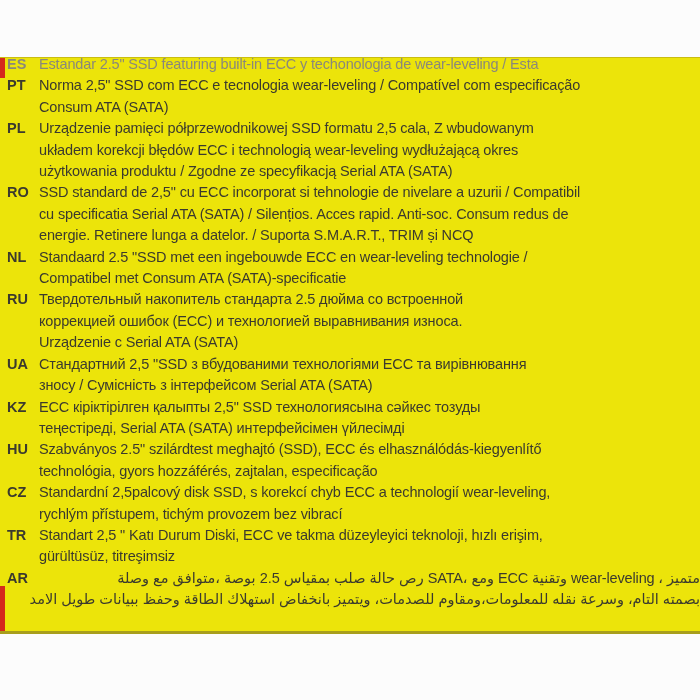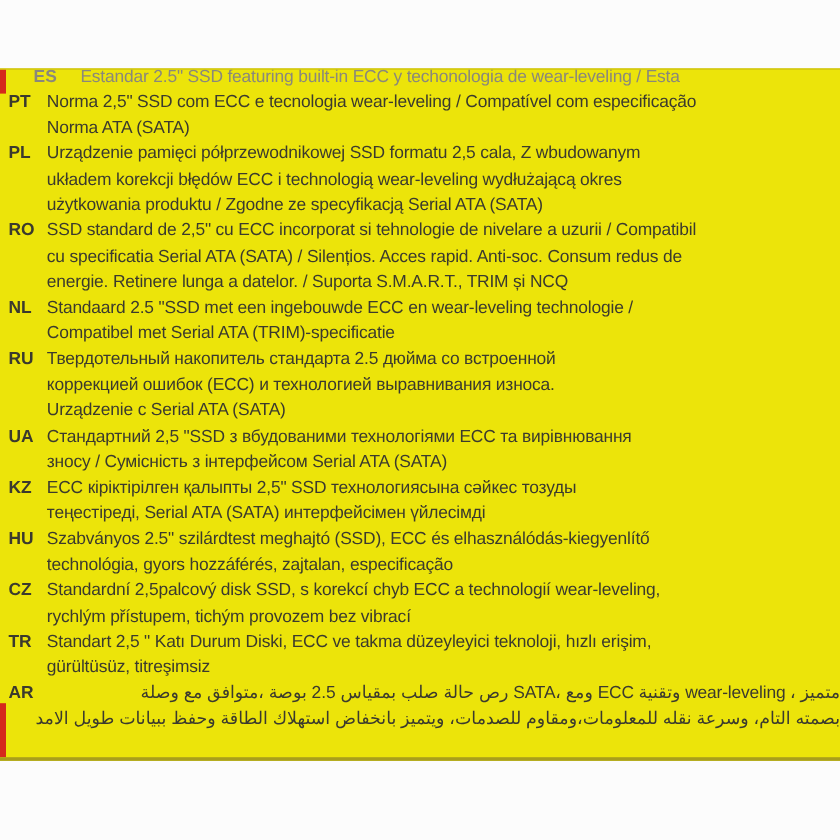--- a/index.html
+++ b/index.html
@@ -37,21 +37,21 @@
   .text { flex: 1; min-width: 0; }
   .line {
     font-size: 14.5px;
     line-height: 21.4px;
     letter-spacing: -0.15px;
     white-space: nowrap;
     color: var(--fg, #3b3a2e);
   }
   
   .row:first-child .code,
-  .row:first-child .line:first-child { color: var(--faded, #8a887b); padding-left: 28px; }
+  .row:first-child .line:first-child { color: var(--faded, #8a887b); }
   
   .row.ar .line { direction: rtl; }
   .row.ar .line .line-inner { direction: ltr; unicode-bidi: isolate; }
   .red-accent-top {
     position: absolute; left: 0; top: 0;
     width: 5px; height: 20px;
     background: var(--red, #d5291c);
   }
   .red-accent-bottom {
     position: absolute; left: 0; bottom: 0;
@@ -70,21 +70,21 @@
     <span class="code">ES</span>
     <div class="text">
           <div class="line"><span class="line-inner">Estandar 2.5" SSD featuring built-in ECC y techonologia de wear-leveling / Esta</span></div>
         </div>
   </div>
 
   <div class="row">
     <span class="code">PT</span>
     <div class="text">
           <div class="line"><span class="line-inner">Norma 2,5" SSD com ECC e tecnologia wear-leveling / Compatível com especificação</span></div>
-          <div class="line"><span class="line-inner">Norma ATA (SATA)</span></div>
+          <div class="line"><span class="line-inner">Consum ATA (SATA)</span></div>
         </div>
   </div>
 
   <div class="row">
     <span class="code">PL</span>
     <div class="text">
           <div class="line"><span class="line-inner">Urządzenie pamięci półprzewodnikowej SSD formatu 2,5 cala, Z wbudowanym</span></div>
           <div class="line"><span class="line-inner">układem korekcji błędów ECC i technologią wear-leveling wydłużającą okres</span></div>
           <div class="line"><span class="line-inner">użytkowania produktu / Zgodne ze specyfikacją Serial ATA (SATA)</span></div>
         </div>
@@ -96,21 +96,21 @@
           <div class="line"><span class="line-inner">SSD standard de 2,5" cu ECC incorporat si tehnologie de nivelare a uzurii / Compatibil</span></div>
           <div class="line"><span class="line-inner">cu specificatia Serial ATA (SATA) / Silențios. Acces rapid. Anti-soc. Consum redus de</span></div>
           <div class="line"><span class="line-inner">energie. Retinere lunga a datelor. / Suporta S.M.A.R.T., TRIM și NCQ</span></div>
         </div>
   </div>
 
   <div class="row">
     <span class="code">NL</span>
     <div class="text">
           <div class="line"><span class="line-inner">Standaard 2.5 "SSD met een ingebouwde ECC en wear-leveling technologie /</span></div>
-          <div class="line"><span class="line-inner">Compatibel met Serial ATA (TRIM)-specificatie</span></div>
+          <div class="line"><span class="line-inner">Compatibel met Consum ATA (SATA)-specificatie</span></div>
         </div>
   </div>
 
   <div class="row">
     <span class="code">RU</span>
     <div class="text">
           <div class="line"><span class="line-inner">Твердотельный накопитель стандарта 2.5 дюйма со встроенной</span></div>
           <div class="line"><span class="line-inner">коррекцией ошибок (ECC) и технологией выравнивания износа.</span></div>
           <div class="line"><span class="line-inner">Urządzenie с Serial ATA (SATA)</span></div>
         </div>

